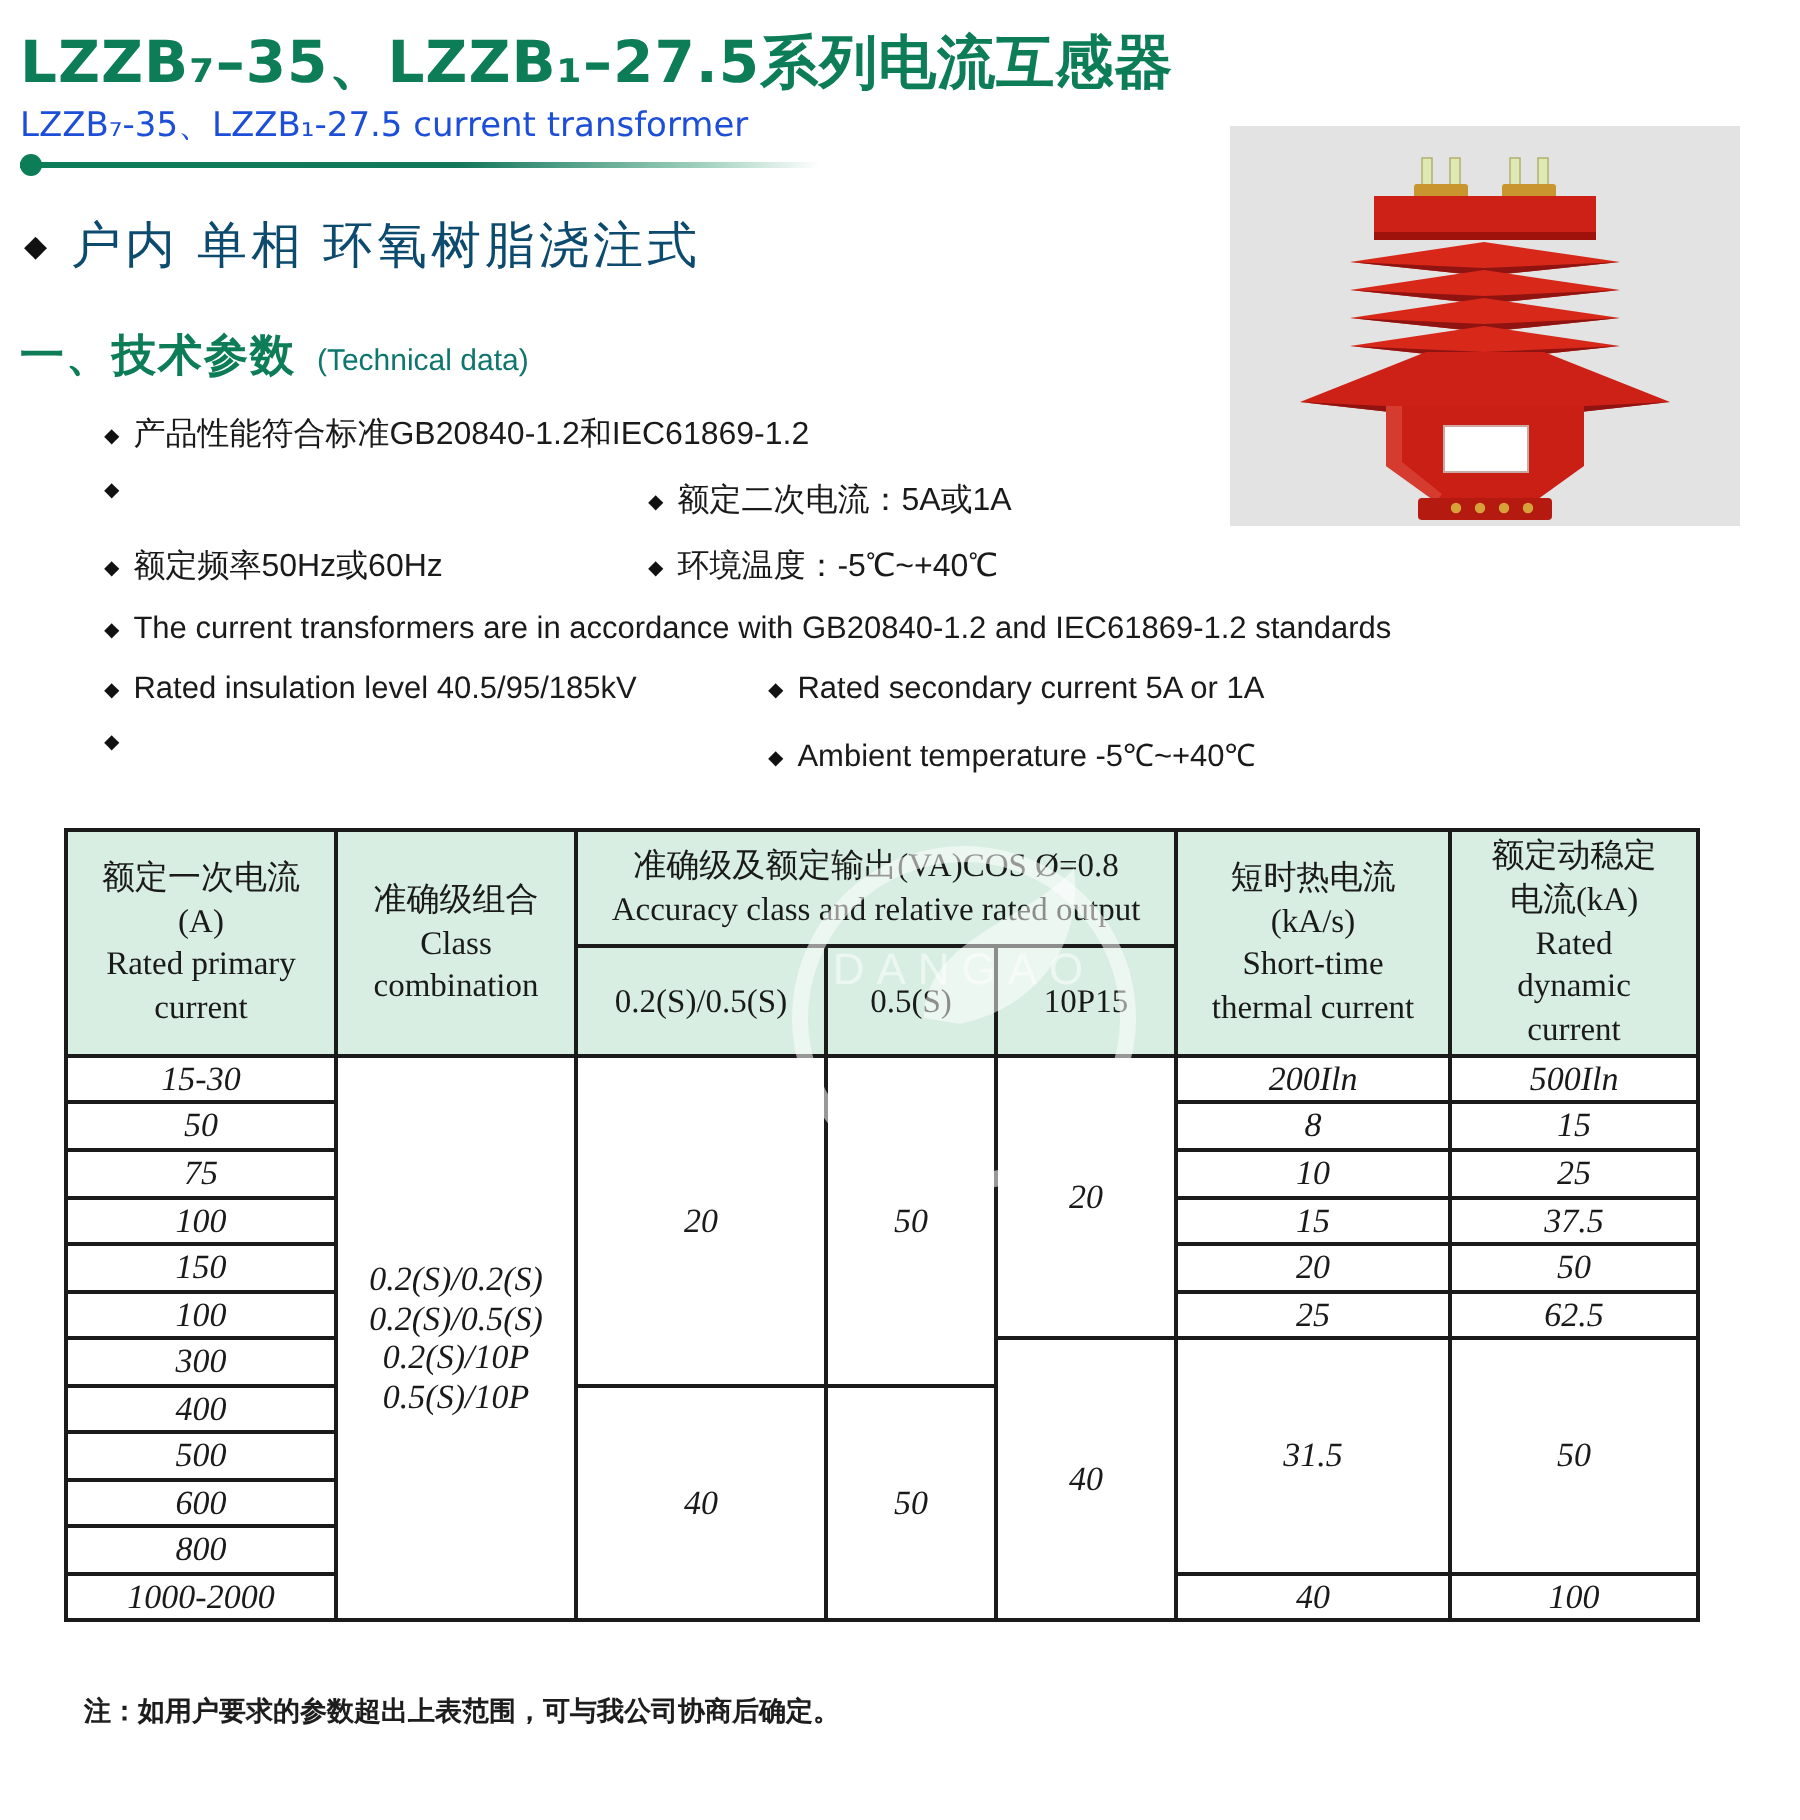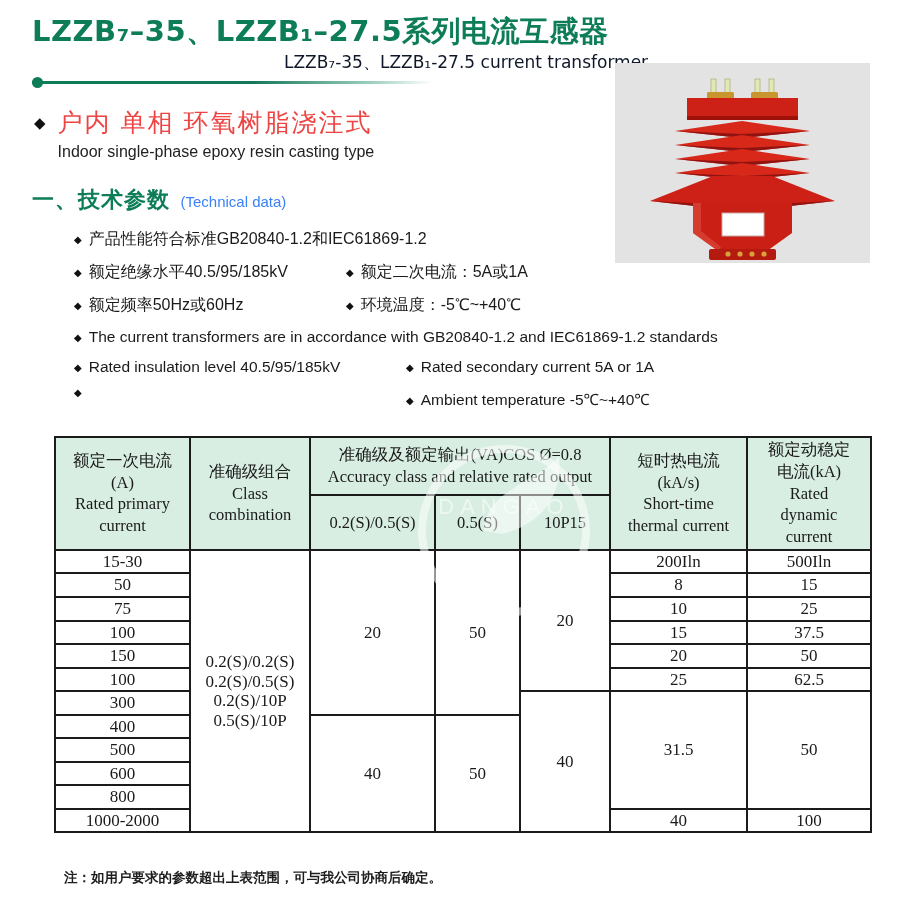--- a/index.html
+++ b/index.html
@@ -4,59 +4,59 @@
 <style>
   * { margin:0; padding:0; box-sizing:border-box; }
   html,body { background:#ffffff; }
   .page {
     position:relative;
     width:900px; height:910px;
     background:#ffffff;
     font-family:"Liberation Sans", sans-serif;
     color:#1a1a1a;
     overflow:hidden;
-    padding:16px 0 0 32px;
+    padding:16px 0 0 10px;
   }
   
   .title-zh {
     font-family:"DejaVu Sans", sans-serif;
     font-size:29px; font-weight:bold;
     color:#0d7d58; letter-spacing:0.5px;
     line-height:1.1; width:600px;
   }
   .title-en {
     font-family:"DejaVu Sans", sans-serif;
-    font-size:17px; color:#0f172a; margin-top:3px;text-align:center;
+    font-size:17px; color:#1d4ed8; margin-top:3px;
   }
   .rule {
     position:relative; margin-top:7px;
     width:400px; height:3px;
     background:linear-gradient(to right, #0d7d58 0%, #13775a 55%, #9fd0bd 85%, rgba(255,255,255,0) 100%);
   }
   .rule .dot {
     position:absolute; left:0; top:-4px;
     width:11px; height:11px; border-radius:50%;
     background:#0d7d58;
   }
   
   .product-photo {
     position:absolute; left:615px; top:63px;
     width:255px; height:200px;
   }
   
   .type-row { display:flex; margin-top:22px; align-items:flex-start; }
   .type-bullet { font-size:15px; color:#111; margin:8px 12px 0 2px; }
-  .type-zh { font-size:25px; color:#ef4444; letter-spacing:2px; font-weight:500; }
+  .type-zh { font-size:25px; color:#0c4a6e; letter-spacing:2px; font-weight:500; }
   .type-en { font-size:16px; color:#222; margin-top:4px; }
   
   .tech-title { margin-top:24px; }
   .tech-title .zh {
     font-size:22px; font-weight:bold; color:#0d7d58; letter-spacing:1px;text-align:right;
   }
-  .tech-title .en { font-size:15px; color:#3b82f6; margin-left:6px; }
+  .tech-title .en { font-size:15px; color:#0f766e; margin-left:6px; }
   .bullets { margin-top:14px; padding-left:42px; }
   .b-row { display:flex; margin-bottom:12px; }
   .b-item { display:flex; align-items:baseline; }
   .b-item .dia { font-size:10px; margin-right:7px; color:#111; transform:translateY(-1px); }
   .zh-row { font-size:16px; }
   .zh-row .c1 { width:272px; }
   .en-row { font-size:15.5px; }
   .en-row .c1 { width:332px; }
   
   .spec-table-wrap { position:relative; margin-top:26px; margin-left:22px; }
@@ -73,21 +73,21 @@
     padding:1px 2px;
   }
   table.spec thead th {
     background:#d8eee2;
     font-weight:normal;
     font-size:16.5px;
     line-height:1.32;
   }
   table.spec thead tr.tier1 th { height:58px; }
   table.spec thead tr.tier2 th { height:55px; }
-  table.spec tbody td { font-size:17px; height:18px; line-height:1.15; }
+  table.spec tbody td { font-size:17px; height:18px; line-height:1.15;font-style:italic; }
   td.class-combo { font-size:16.5px; line-height:2.0; }
   
   .watermark { position:absolute; left:280px; top:0; pointer-events:none; }
   
   .notes { margin-top:36px; margin-left:32px; }
   .note-zh { font-size:13.5px; font-weight:bold; color:#1d1d1d; }
 </style>
 </head>
 <body>
 
@@ -141,40 +141,38 @@
         <circle cx="137" cy="191" r="2.6" fill="#d8a23a"></circle>
         <circle cx="149" cy="191" r="2.6" fill="#d8a23a"></circle>
       </g>
     </svg>
   </div>
 
   <div class="type-row">
     <span class="type-bullet">◆</span>
     <div>
       <div class="type-zh">户内 单相 环氧树脂浇注式</div>
-      <div class="type-en">Indoor single-phase epoxy resin casting type</div>
     </div>
   </div>
 
   <div class="tech-title">
     <span class="zh">一、技术参数</span>
     <span class="en">(Technical data)</span>
   </div>
 
   <div class="bullets">
     <div class="b-row zh-row">
       <div class="b-item">
           <span class="dia">◆</span>
           <span>产品性能符合标准GB20840-1.2和IEC61869-1.2</span>
         </div>
     </div>
     <div class="b-row zh-row">
       <div class="b-item c1">
           <span class="dia">◆</span>
-          <span>额定绝缘水平40.5/95/185kV</span>
         </div>
       <div class="b-item">
           <span class="dia">◆</span>
           <span>额定二次电流：5A或1A</span>
         </div>
     </div>
     <div class="b-row zh-row">
       <div class="b-item c1">
           <span class="dia">◆</span>
           <span>额定频率50Hz或60Hz</span>

